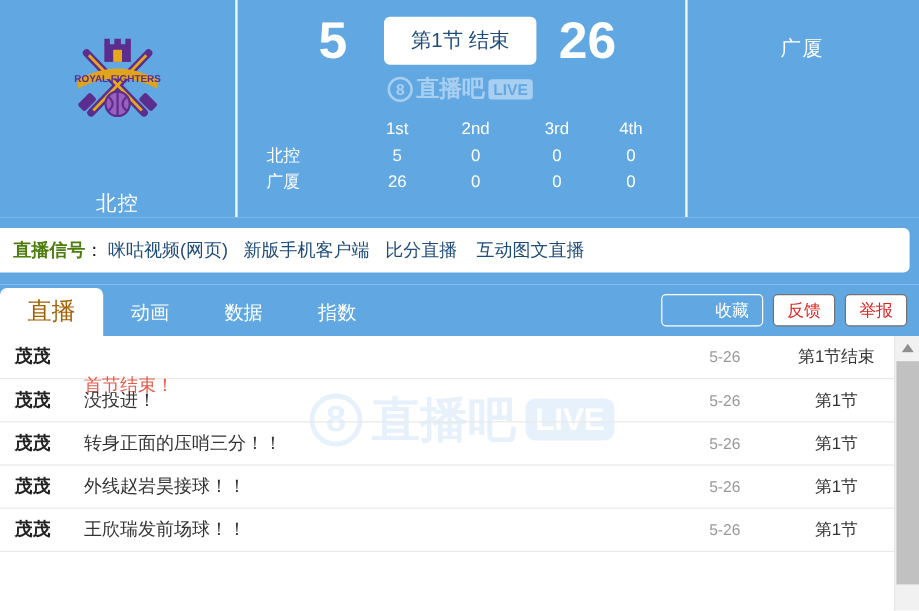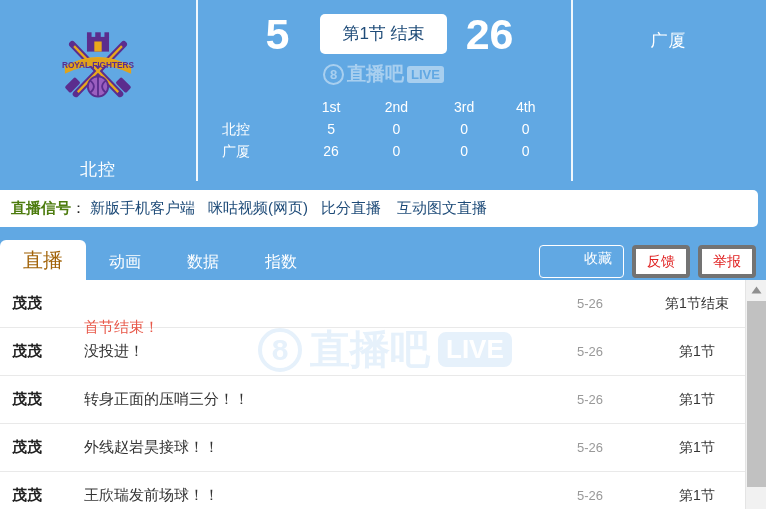--- a/index.html
+++ b/index.html
@@ -210,21 +210,21 @@
     white-space: nowrap;
   }
   .btn-outline {
     background: transparent;
     border: 1px solid #ffffff;
     color: #ffffff;
     padding-left: 44px;
   }
   .btn-white {
     background: #ffffff;
-    border: 4px solid #737373;
+    border: 1px solid #737373;
     color: #e02020;
   }
 
   
   .list-area {
     position: relative;
     width: 766px;
     height: 229px;
     background: #ffffff;
     overflow: hidden;
@@ -250,26 +250,25 @@
     padding: 2px 8px; border-radius: 8px;
   }
 
   .list {
     position: relative;
     width: 745px;
     z-index: 1;
   }
   .row {
     position: relative;
-    height: 48px;
+    height: 36px;
     display: flex;
     align-items: center;
     border-bottom: 1px solid #e9e9e9;
     background: transparent;
-    gap: 14px;
   }
   .row-author {
     width: 68px;
     padding-left: 12px;
     font-size: 15px;
     font-weight: bold;
     color: #222222;
     flex: 0 0 68px;
   }
   .row-text {
@@ -421,22 +420,22 @@
 
     <div class="team team-right">
       <div class="team-name">广厦</div>
     </div>
   </div>
 
   <div class="signal-bar-wrap">
     <div class="signal-bar">
       <span class="signal-label">直播信号</span>
       <span class="signal-colon">：</span>
+      <a class="signal-link">咪咕视频(网页)</a>
       <a class="signal-link">新版手机客户端</a>
-      <a class="signal-link">咪咕视频(网页)</a>
       <a class="signal-link tight">比分直播</a>
       <a class="signal-link">互动图文直播</a>
     </div>
   </div>
 
   <div class="tabbar">
     <div class="tabs">
       <div class="tab active">直播</div>
       <div class="tab">动画</div>
       <div class="tab">数据</div>

